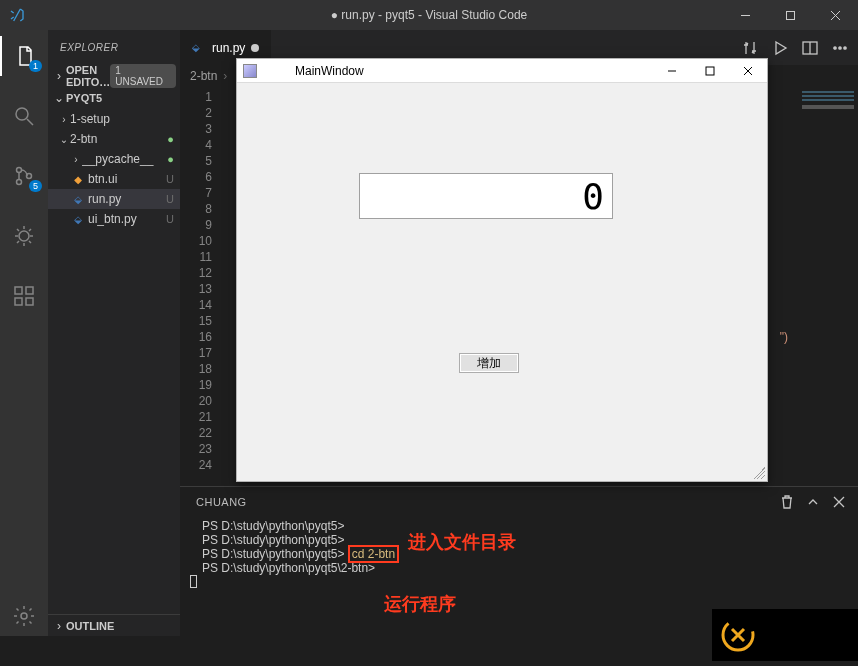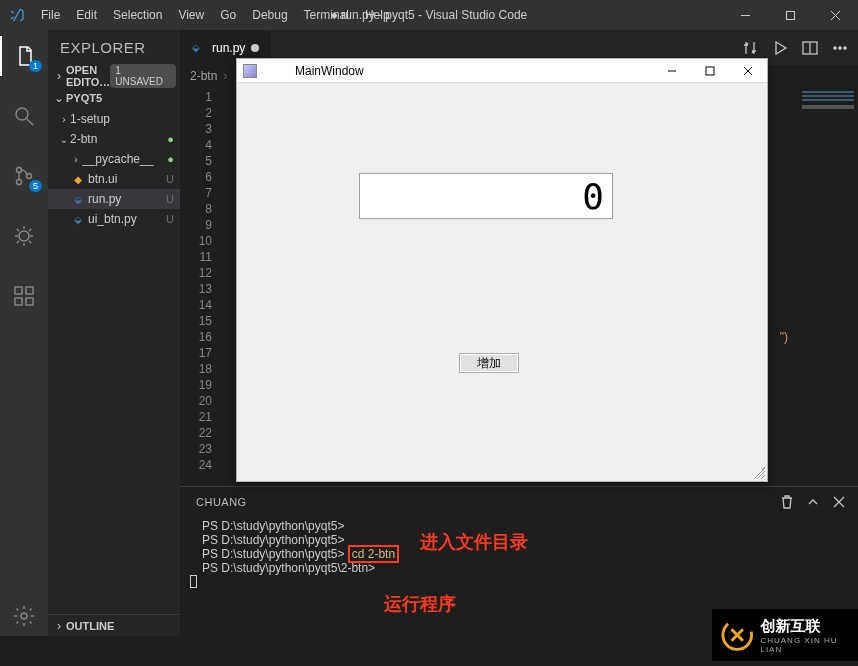--- a/index.html
+++ b/index.html
@@ -24,21 +24,21 @@
   .activitybar { width: 48px; background: #333333; display: flex; flex-direction: column; align-items: center; padding-top: 6px; gap: 20px; position: relative; }
   .activitybar .ab-item { width: 48px; height: 40px; display: flex; align-items: center; justify-content: center; position: relative; }
   .activitybar .ab-item.active { border-left: 2px solid #ffffff; }
   .activitybar .ab-item svg { width: 24px; height: 24px; stroke: #858585; fill: none; stroke-width: 1.5; }
   .activitybar .ab-item.active svg { stroke: #ffffff; }
   .activitybar .badge { position: absolute; right: 6px; bottom: 4px; background: #007acc; color: #fff; font-size: 9px; border-radius: 8px; padding: 0 4px; line-height: 12px; min-width: 12px; text-align: center; }
   .activitybar .spacer { flex: 1; }
 
   
   .sidebar { width: 132px; background: #252526; display: flex; flex-direction: column; font-size: 12px; }
-  .sidebar .sb-head { height: 35px; display: flex; align-items: center; padding: 0 12px; color: #bbbbbb; font-size: 15px; letter-spacing: 0.5px; }
+  .sidebar .sb-head { height: 35px; display: flex; align-items: center; padding: 0 12px; color: #bbbbbb; font-size: 10px; letter-spacing: 0.5px; font-style: italic; }
   .sidebar .sect-head { height: 22px; display: flex; align-items: center; padding: 0 4px; cursor: pointer; }
   .sidebar .sect-head .chev { width: 14px; text-align: center; color: #cccccc; }
   .sidebar .sect-head .label { flex: 1; color: #cccccc; font-weight: 600; font-size: 11px; }
   .sidebar .sect-head .pill { background: #4d4d4d; border-radius: 4px; font-size: 10px; padding: 1px 5px; color: #ccc; }
   .sidebar .tree { flex: 1; overflow: hidden; }
   .sidebar .tree .row { height: 20px; display: flex; align-items: center; padding-right: 6px; cursor: pointer; position: relative; }
   .sidebar .tree .row.selected { background: #37373d; }
   .sidebar .tree .row .ind { display: inline-block; }
   .sidebar .tree .row .chev { width: 12px; font-size: 10px; color: #c5c5c5; text-align: center; }
   .sidebar .tree .row .ficon { width: 16px; height: 16px; display: inline-flex; align-items: center; justify-content: center; margin-right: 2px; }
@@ -108,30 +108,20 @@
   .watermark .wm-sub { color: #aaa; font-size: 8px; letter-spacing: 1px; }
 </style>
 </head>
 <body>
 
 <div class="titlebar">
   <div class="logo">
     <svg viewBox="0 0 24 24">
         <path d="M17 3 L7 21 M17 3 L21 6 V18 L17 21 M7 9 L3 6 M7 15 L3 18" stroke="#3b99d8" stroke-width="2" fill="none"></path>
       </svg>
-  </div>
-  <div class="menu">
-    <span>File</span>
-    <span>Edit</span>
-    <span>Selection</span>
-    <span>View</span>
-    <span>Go</span>
-    <span>Debug</span>
-    <span>Terminal</span>
-    <span>Help</span>
   </div>
   <div class="title">
     <span class="dot">●</span>
     <span>run.py - pyqt5 - Visual Studio Code</span>
   </div>
   <div class="winbtns">
     <div>
         <svg viewBox="0 0 11 11">
           <path d="M1 5.5 H10" stroke="#ccc"></path>
         </svg>
@@ -324,21 +314,21 @@
             <path d="M2 3h10M5 3V1h4v2M3 3l1 10h6l1-10"></path>
           </svg>
         <svg viewBox="0 0 14 14">
             <path d="M3 9l4-4 4 4"></path>
           </svg>
         <svg viewBox="0 0 14 14">
             <path d="M2 2l10 10M12 2L2 12"></path>
           </svg>
       </div>
       <div class="terminal" id="term">
-        <div class="anno" style="left:240px; top:18px">进入文件目录</div>
+        <div class="anno" style="left:228px; top:18px">进入文件目录</div>
         <div class="anno" style="left:204px; top:80px">运行程序</div>
       <div><span class="ps">PS D:\study\python\pyqt5&gt;</span></div>
           <div><span class="ps">PS D:\study\python\pyqt5&gt;</span></div>
           <div><span class="ps">PS D:\study\python\pyqt5&gt;</span> <span class="hl1">cd 2-btn</span></div>
           <div><span class="ps">PS D:\study\python\pyqt5\2-btn&gt;</span></div>
           <div><span class="cursor"></span></div>
         </div>
     </div>
   </div>
 </div>
@@ -372,17 +362,13 @@
     <div class="btn">增加</div>
     <div class="grip"></div>
   </div>
 </div>
 
 <div class="watermark">
   <svg class="wm-icon" viewBox="0 0 36 36">
     <circle cx="18" cy="18" r="15" stroke="#f0a81e" stroke-width="3" fill="none" stroke-dasharray="60 30"></circle>
     <path d="M12 12l12 12M24 12l-12 12" stroke="#f0a81e" stroke-width="3"></path>
   </svg>
-  <div>
-    <div class="wm-text">创新互联</div>
-    <div class="wm-sub">CHUANG XIN HU LIAN</div>
-  </div>
 </div>
 
 </body></html>

